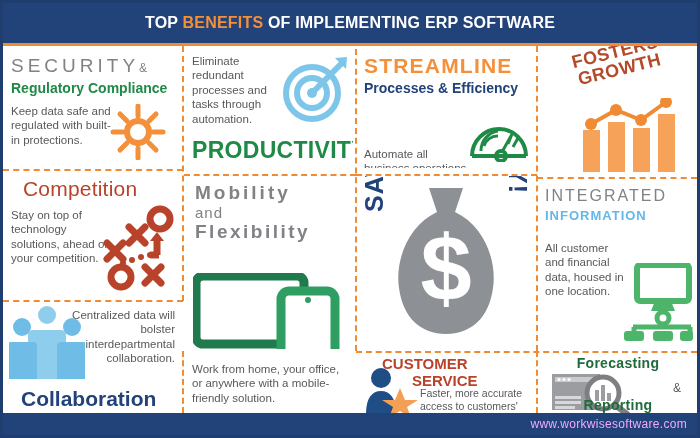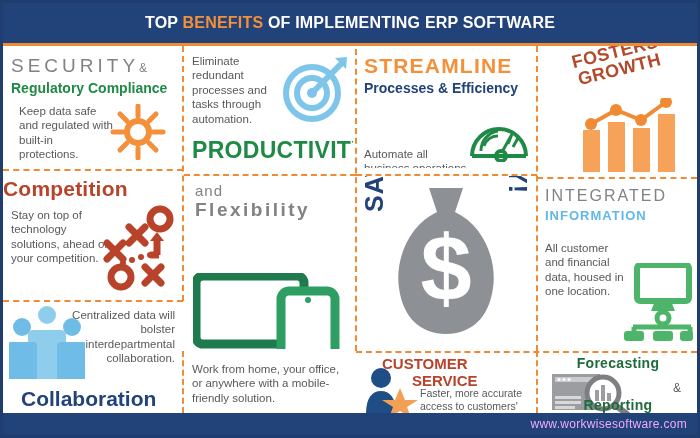--- a/index.html
+++ b/index.html
@@ -49,21 +49,21 @@
   .vdash { position: absolute; width: 0; border-left: 2px dashed #f08a33; }
   .hdash { position: absolute; height: 0; border-top: 2px dashed #f08a33; }
 
   .body-txt { font-size: 11.5px; line-height: 1.25; color: #58595b; }
 
   
   #c-security { left: 0; top: 0; width: 178px; height: 122px; }
   .sec-head { font-size: 19px; letter-spacing: 4px; color: #808285; font-weight: 400; padding: 9px 0 0 8px; }
   .sec-head .amp { font-size: 12px; letter-spacing: 0; }
   .sec-sub { font-size: 14px; font-weight: bold; color: #1f8a45; padding: 3px 0 0 8px; }
-  .sec-body { padding: 8px 0 0 16px; width: 112px; }
+  .sec-body { padding: 8px 0 0 8px; width: 112px; }
   .sun-icon { position: absolute; right: 14px; bottom: 4px; }
 
   
   #c-productivity { left: 182px; top: 0; width: 168px; height: 122px; }
   .prod-body { padding: 8px 0 0 7px; width: 104px; }
   .prod-head { position: absolute; left: 7px; bottom: 4px; font-size: 23px; font-weight: bold; color: #1f8a45; letter-spacing: .3px; }
   .target-icon { position: absolute; right: 2px; top: 6px; }
 
   
   #c-streamline { left: 355px; top: 0; width: 176px; height: 122px; }
@@ -77,21 +77,21 @@
   .grow-head {
     position: absolute; left: 6px; top: 14px; width: 140px;
     transform: rotate(-14deg); transform-origin: left top;
     font-size: 18px; font-weight: bold; color: #b44a2a; line-height: 1.0;
     letter-spacing: .5px; text-align: center;
   }
   .bars-icon { position: absolute; right: 8px; bottom: 0px; }
 
   
   #c-competition { left: 0; top: 125px; width: 178px; height: 128px; }
-  .comp-head { font-size: 21px; font-weight: bold; color: #b8432a; padding: 6px 0 0 0; letter-spacing: .2px; }
+  .comp-head { font-size: 21px; font-weight: normal; color: #b8432a; padding: 6px 0 0 20px; letter-spacing: .2px; }
   .comp-body { padding: 7px 0 0 8px; width: 105px; }
   .xo-icon { position: absolute; right: 4px; bottom: 2px; }
 
   
   #c-mobility { left: 182px; top: 130px; width: 168px; height: 175px; }
   .mob-head { color: #808285; padding: 6px 0 0 10px; }
   .mob-l1 { font-size: 19px; font-weight: bold; letter-spacing: 3px; }
   .mob-l2 { font-size: 15px; font-weight: 400; letter-spacing: 1px; }
   .mob-l3 { font-size: 19px; font-weight: bold; letter-spacing: 2.5px; }
   .devices-icon { position: absolute; left: 8px; bottom: -2px; }
@@ -261,20 +261,21 @@
           </g>
           <path d="M56 50 L56 34" stroke="#b8432a" stroke-width="7" fill="none"></path>
           <path d="M49 36 L56 27 L63 36 Z" fill="#b8432a"></path>
           <path d="M49 50 L58 50" stroke="#b8432a" stroke-width="7"></path>
         </svg>
       </div>
     </div>
 
     <div class="cell" id="c-mobility">
       <div class="mob-head">
+        <div class="mob-l1">Mobility</div>
         <div class="mob-l2">and</div>
         <div class="mob-l3">Flexibility</div>
       </div>
       <div class="devices-icon">
         <svg width="150" height="76" viewBox="0 0 150 76">
           <rect x="3" y="3" width="108" height="68" rx="7" fill="none" stroke="#1f7a4d" stroke-width="9"></rect>
           <rect x="12" y="55" width="7" height="7" fill="#ffffff"></rect>
           <rect x="88" y="18" width="54" height="86" rx="8" fill="#ffffff" stroke="#2e9e63" stroke-width="9"></rect>
           <circle cx="115" cy="27" r="3" fill="#2e9e63"></circle>
         </svg>

